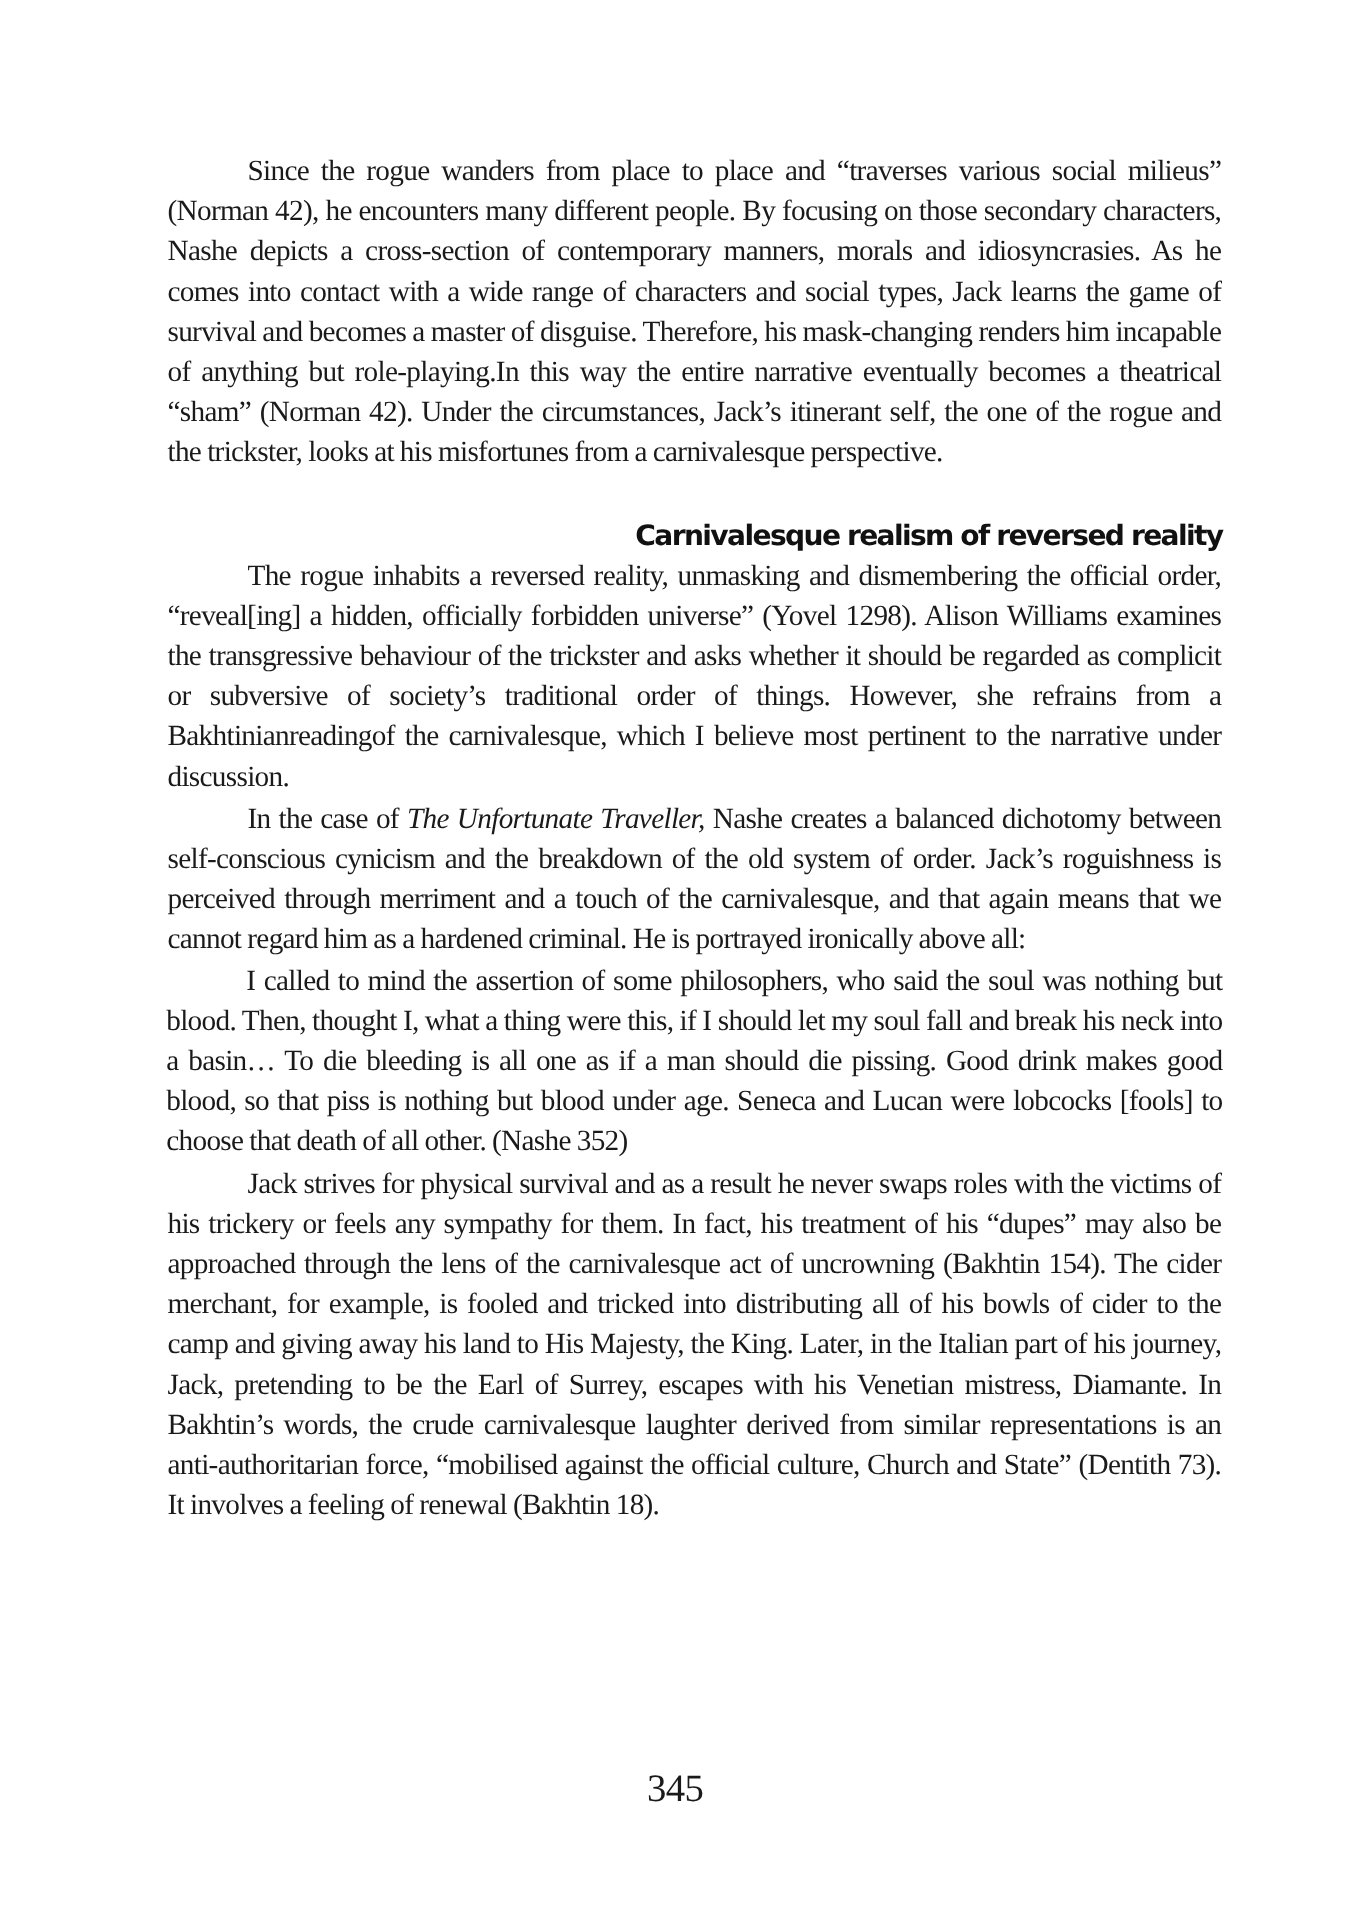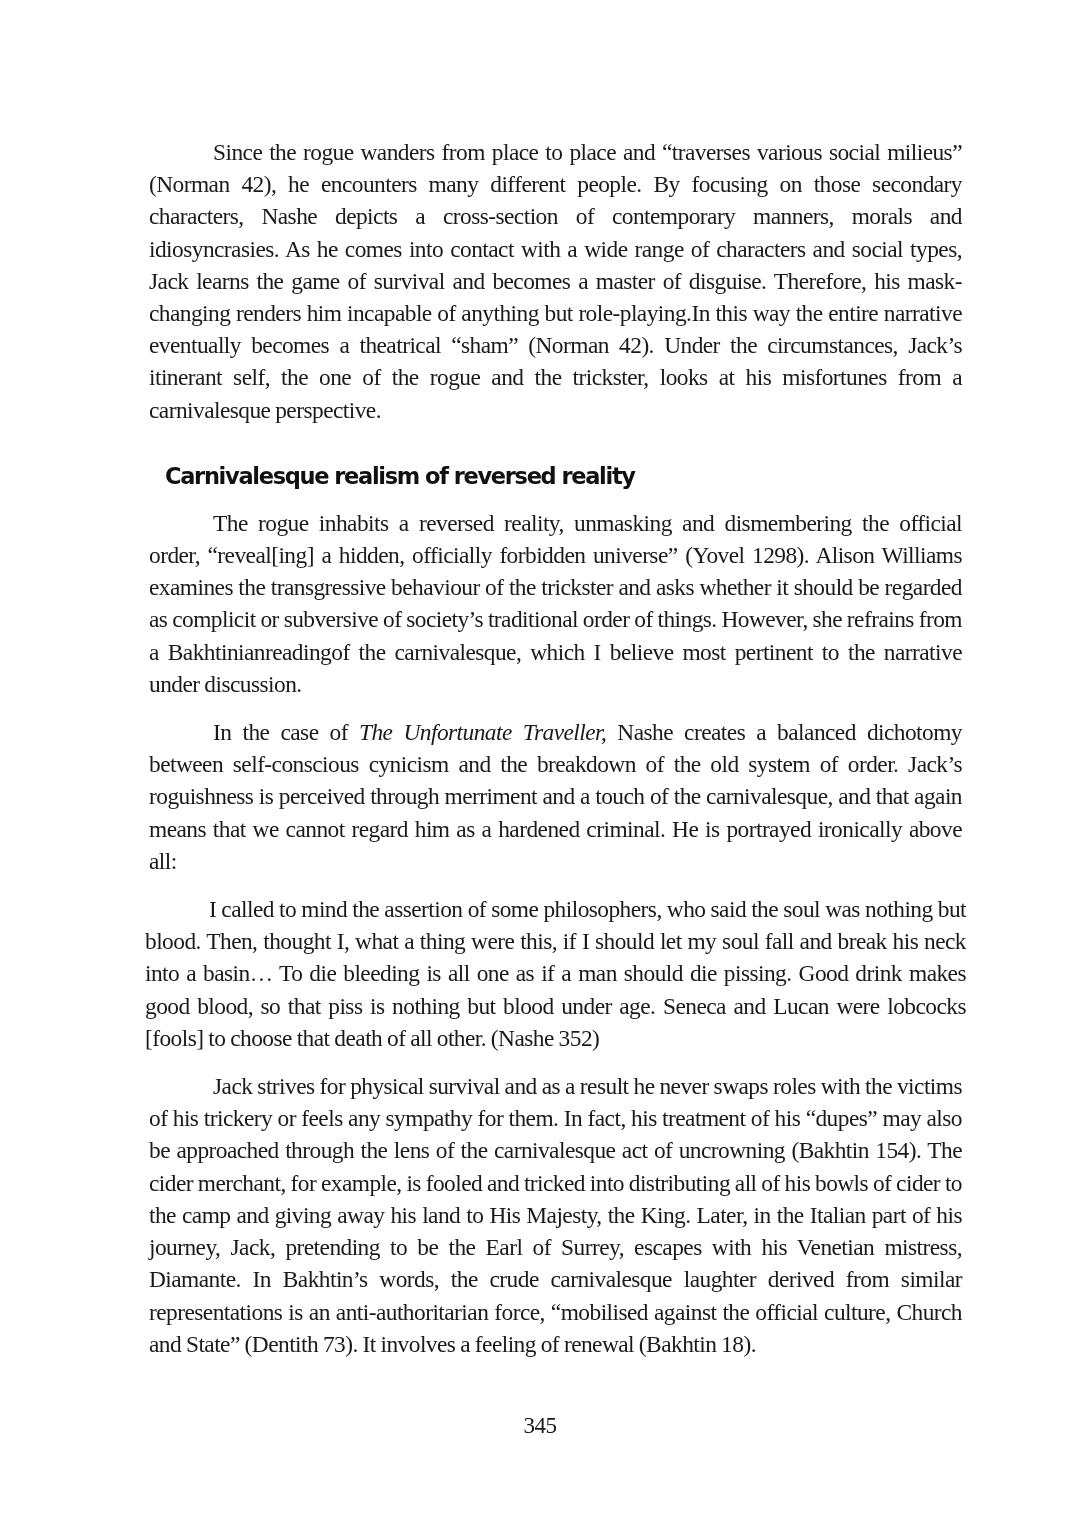--- a/index.html
+++ b/index.html
@@ -3,30 +3,30 @@
 <meta charset="utf-8">
 <style>
   html, body { margin: 0; padding: 0; background: #ffffff; }
   body { width: 1080px; height: 1536px; position: relative; overflow: hidden; }
   .page {
     position: absolute; left: 133px; top: 120px; width: 845px;
     font-family: "Liberation Serif", serif;
     font-size: 23.4px; line-height: 32.2px; color: #1a1a1a;
     letter-spacing: -0.55px; word-spacing: -0.5px;
   }
-  .para { margin: 16px; text-align: justify; text-indent: 64px; }
+  .para { margin: 1px; text-align: justify; text-indent: 64px; }
   .heading {
     font-family: "DejaVu Sans", sans-serif; font-weight: bold;
     font-size: 22.5px; letter-spacing: -1.3px; color: #111;
-    margin: 35px 0 0 32px; line-height: 30px;
+    margin: 35px 0 0 32px; line-height: 30px; text-align: right;
   }
-  .quote { margin: 12px; text-align: justify; text-indent: 64px; }
+  .quote { margin: 0; text-align: justify; text-indent: 64px; }
   .page-number {
     position: absolute; left: 0; width: 1080px; top: 1413px; text-align: center;
-    font-family: "Liberation Serif", serif; font-size: 23px; color: #1a1a1a; letter-spacing: -0.5px;
+    font-family: "Liberation Serif", serif; font-size: 31px; color: #1a1a1a; letter-spacing: -0.5px;
   }
   em { }
 </style>
 </head>
 <body>
 
 <div class="page">
   <p class="para">Since the rogue wanders from place to place and “traverses various social milieus” (Norman 42), he encounters many different people. By focusing on those secondary characters, Nashe depicts a cross-section of contemporary manners, morals and idiosyncrasies. As he comes into contact with a wide range of characters and social types, Jack learns the game of survival and becomes a master of disguise. Therefore, his mask-changing renders him incapable of anything but role-playing.In this way the entire narrative eventually becomes a theatrical “sham” (Norman 42). Under the circumstances, Jack’s itinerant self, the one of the rogue and the trickster, looks at his misfortunes from a carnivalesque perspective.</p>
 
   <h2 class="heading">Carnivalesque realism of reversed reality</h2>

